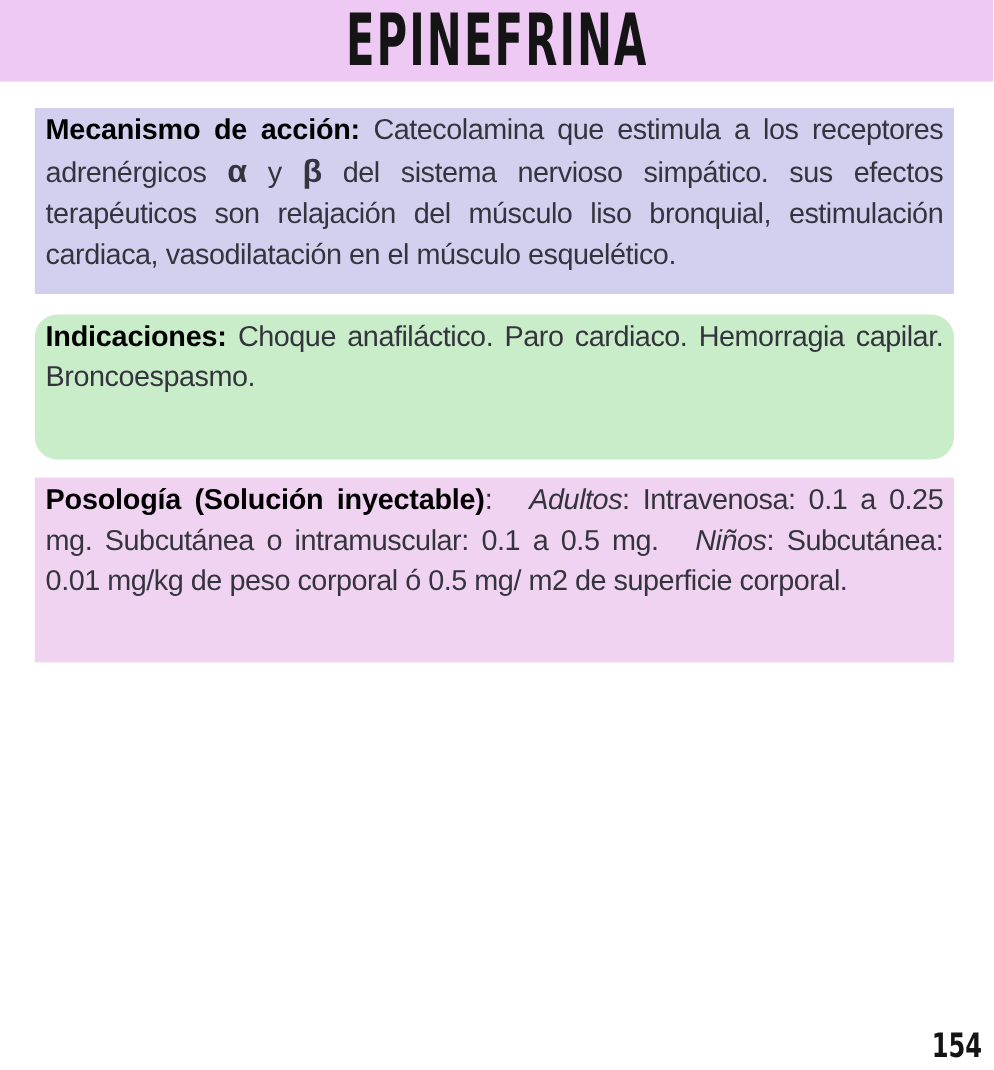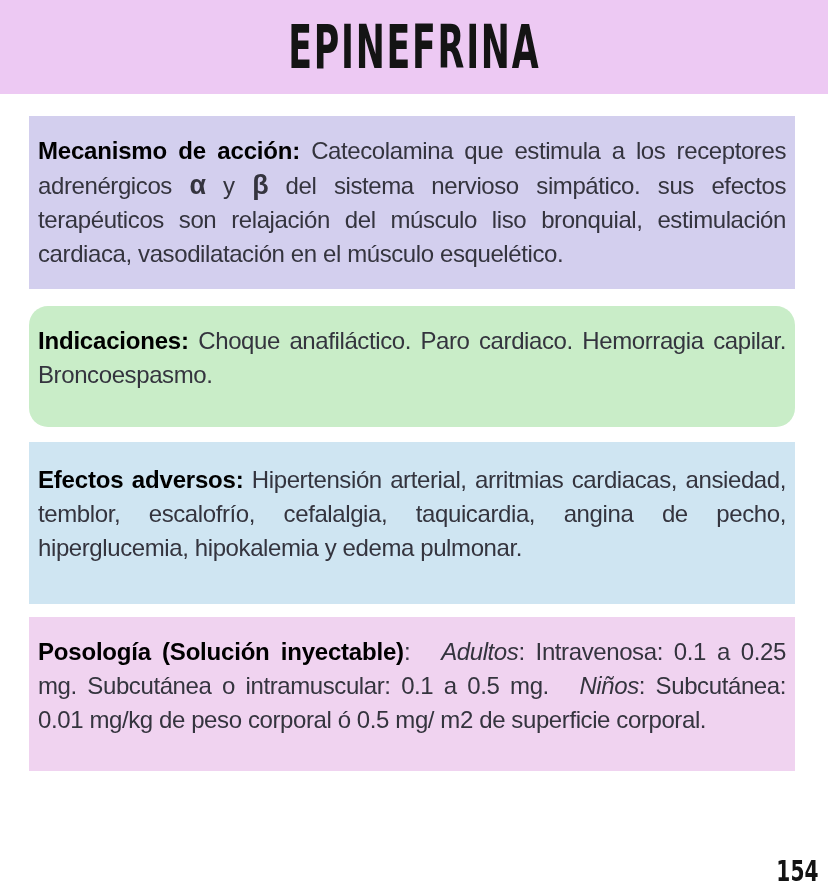--- a/index.html
+++ b/index.html
@@ -7,21 +7,21 @@
   .page {
     position: relative;
     width: 828px;
     height: 892px;
     background: #ffffff;
     overflow: hidden;
     font-family: "Liberation Sans", sans-serif;
   }
   .header {
     width: 828px;
-    height: 94px;
+    height: 68px;
     background: #edc9f3;
     display: flex;
     align-items: center;
     justify-content: center;
   }
   .title {
     display: inline-block;
     font-family: "DejaVu Sans", sans-serif;
     font-weight: 800;
     font-size: 60px;
@@ -30,21 +30,21 @@
     transform: scaleX(0.58);
     transform-origin: center;
     white-space: nowrap;
   }
   .content {
     margin-left: 29px;
     width: 766px;
   }
   .sec {
     width: 100%;
-    padding: 18px 9px;
+    padding: 2px 9px;
     font-size: 24px;
     line-height: 34px;
     letter-spacing: -0.4px;
     color: #34343e;
     text-align: justify;
   }
   .sec b { color: #000000; letter-spacing: -0.2px; }
   .sec .greek { font-size: 1.12em; font-weight: 600; }
   .sec .ital { font-style: italic; margin-left: 20px; }
   .sec-mecanismo {
@@ -95,21 +95,20 @@
     <span class="title">EPINEFRINA</span>
   </div>
 
   <div class="content">
 
     <p class="sec sec-mecanismo"><b>Mecanismo de acción:</b><span> Catecolamina que estimula a los receptores adrenérgicos </span><span class="greek">α</span><span> y </span><span class="greek">β</span><span> del sistema nervioso simpático. sus efectos terapéuticos son relajación del músculo liso bronquial, estimulación cardiaca, vasodilatación en el músculo esquelético.</span></p>
 
     <p class="sec sec-indicaciones"><b>Indicaciones:</b><span> Choque anafiláctico. Paro cardiaco. Hemorragia capilar. Broncoespasmo.</span></p>
 
 
-    <p class="sec sec-efectos"><b>Efectos adversos:</b><span> Hipertensión arterial, arritmias cardiacas, ansiedad, temblor, escalofrío, cefalalgia, taquicardia, angina de pecho, hiperglucemia, hipokalemia y edema pulmonar.</span></p>
 
     <p class="sec sec-posologia"><b>Posología (Solución inyectable)</b><span>: </span><span class="ital">Adultos</span><span>: Intravenosa: 0.1 a 0.25 mg. Subcutánea o intramuscular: 0.1 a 0.5 mg. </span><span class="ital">Niños</span><span>: Subcutánea: 0.01 mg/kg de peso corporal ó 0.5 mg/ m2 de superficie corporal.</span></p>
 
   </div>
 
   <span class="page-number">154</span>
 
 </div>
 
 </body></html>

